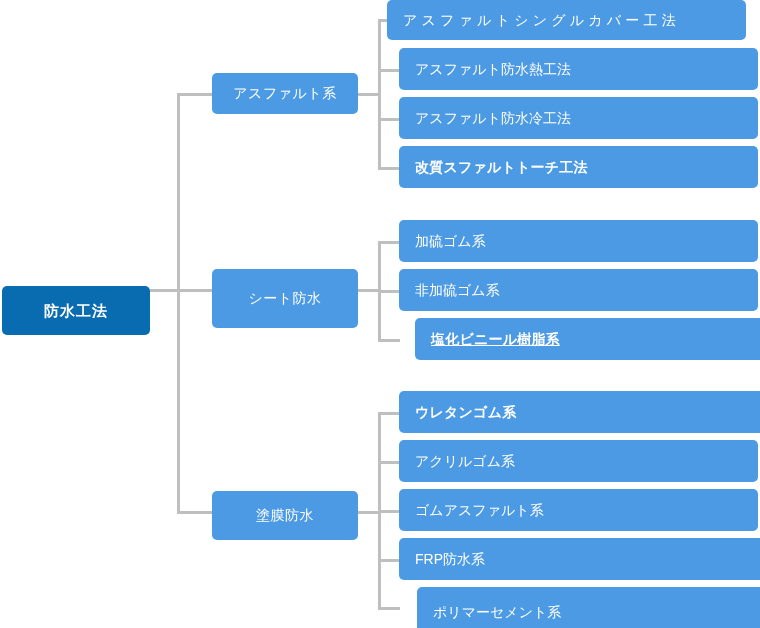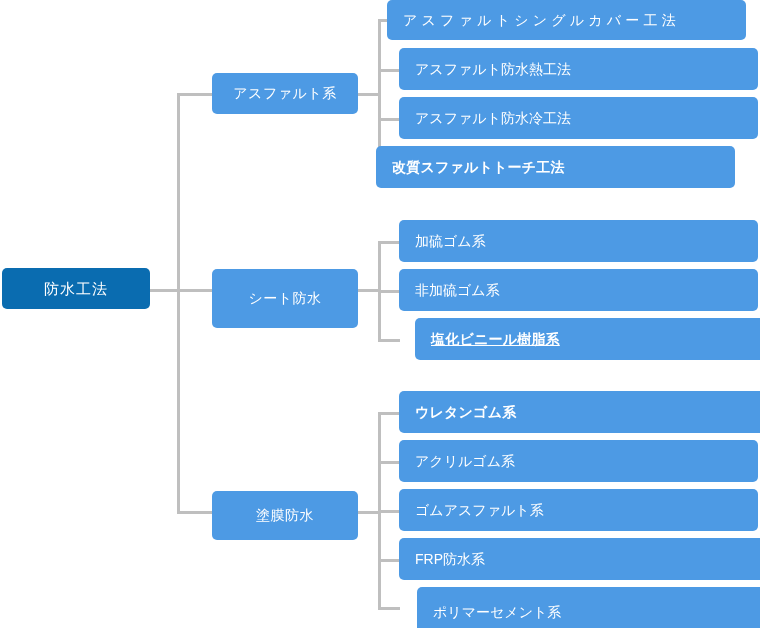--- a/index.html
+++ b/index.html
@@ -86,30 +86,30 @@
   <div class="line line-h" style="left:378px; top:339px; width:22px;"></div>
 
   <div class="line line-h" style="left:357px; top:511px; width:24px;"></div>
   <div class="line line-v" style="left:378px; top:412px; height:196px;"></div>
   <div class="line line-h" style="left:378px; top:412px; width:22px;"></div>
   <div class="line line-h" style="left:378px; top:461px; width:22px;"></div>
   <div class="line line-h" style="left:378px; top:510px; width:22px;"></div>
   <div class="line line-h" style="left:378px; top:559px; width:22px;"></div>
   <div class="line line-h" style="left:378px; top:607px; width:22px;"></div>
 
-  <div class="node node-root" style="left:2px; top:268px; width:148px; height:41px;">防水工法</div>
+  <div class="node node-root" style="left:2px; top:286px; width:148px; height:49px;font-weight:bold;">防水工法</div>
 
   <div class="node node-branch" style="left:212px; top:73px; width:146px; height:41px;">アスファルト系</div>
   <div class="node node-branch" style="left:212px; top:269px; width:146px; height:59px;">シート防水</div>
   <div class="node node-branch" style="left:212px; top:491px; width:146px; height:49px;">塗膜防水</div>
 
   <div class="node node-leaf spread" style="left:387px; top:0px; width:359px; height:40px;">アスファルトシングルカバー工法</div>
   <div class="node node-leaf" style="left:399px; top:48px; width:359px; height:42px;">アスファルト防水熱工法</div>
   <div class="node node-leaf" style="left:399px; top:97px; width:359px; height:42px;">アスファルト防水冷工法</div>
-  <div class="node node-leaf bold" style="left:376px; top:146px; width:359px; height:42px;">改質スファルトトーチ工法</div>
+  <div class="node node-leaf bold" style="left:399px; top:146px; width:359px; height:42px;">改質スファルトトーチ工法</div>
 
   <div class="node node-leaf" style="left:399px; top:220px; width:359px; height:42px;">加硫ゴム系</div>
   <div class="node node-leaf" style="left:399px; top:269px; width:359px; height:42px;">非加硫ゴム系</div>
   <div class="node node-leaf bold" style="left:415px; top:318px; width:359px; height:42px;text-decoration:underline;">塩化ビニール樹脂系</div>
 
   <div class="node node-leaf bold" style="left:399px; top:391px; width:371px; height:42px;">ウレタンゴム系</div>
   <div class="node node-leaf" style="left:399px; top:489px; width:359px; height:42px;">ゴムアスファルト系</div>
   <div class="node node-leaf" style="left:399px; top:440px; width:359px; height:42px;">アクリルゴム系</div>
   <div class="node node-leaf" style="left:399px; top:538px; width:418px; height:42px;">FRP防水系</div>
   <div class="node node-leaf" style="left:417px; top:587px; width:359px; height:50px;">ポリマーセメント系</div>

